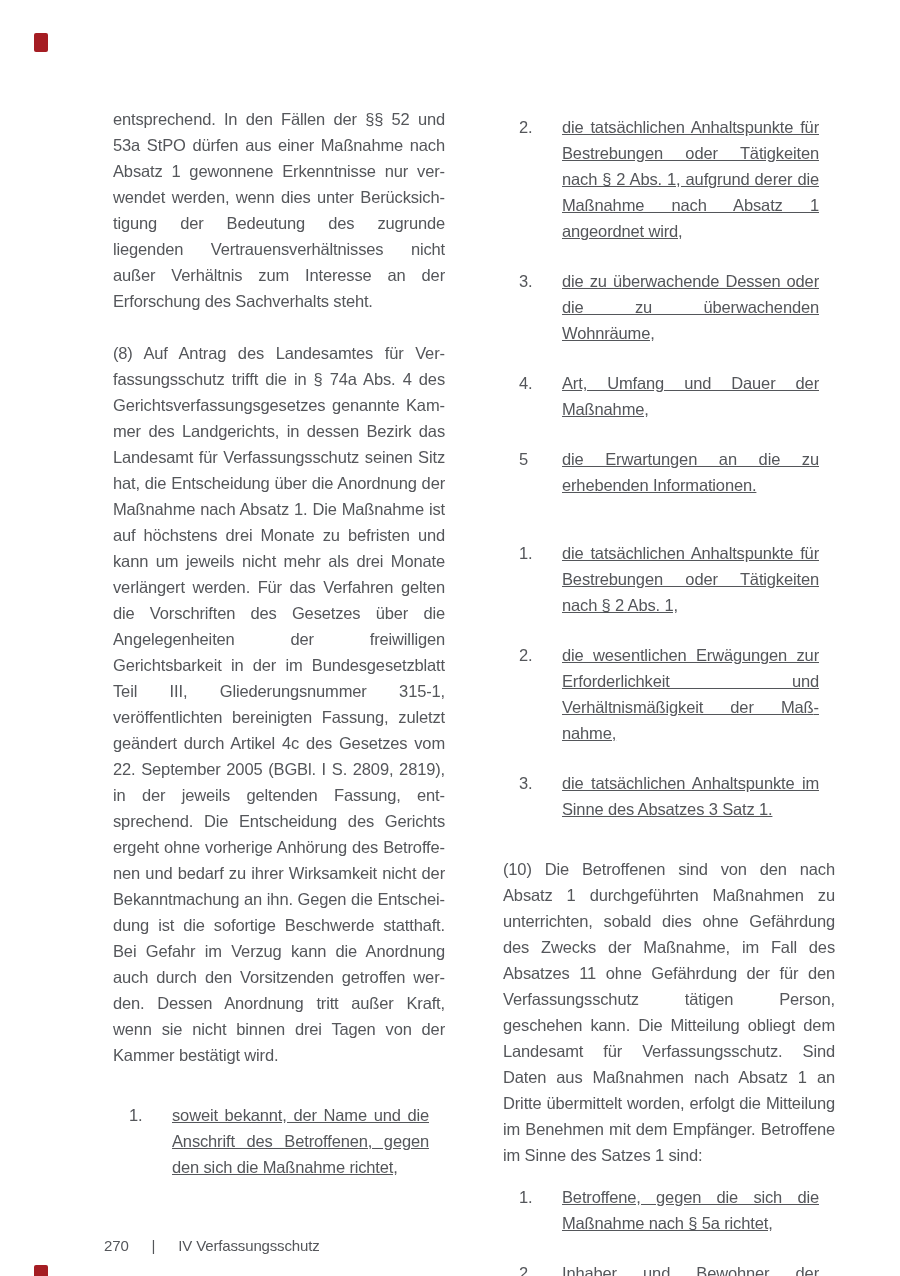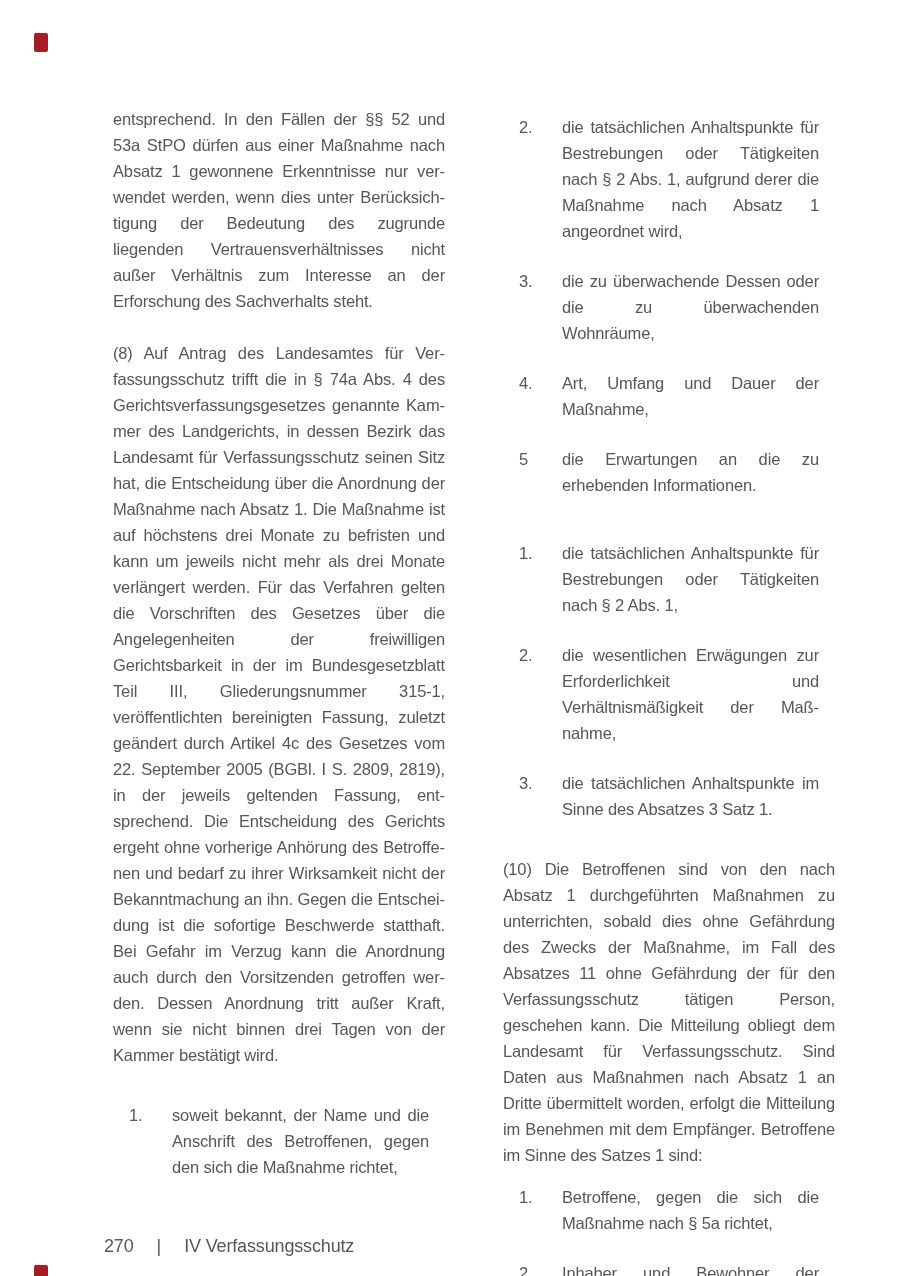--- a/index.html
+++ b/index.html
@@ -52,28 +52,29 @@
     align-items: flex-start;
   }
   .marker {
     flex: 0 0 27px;
     text-align: left;
   }
   .item-text {
     flex: 1 1 auto;
     text-align: justify;
     hyphens: auto;
+    text-decoration: underline;
     -webkit-hyphens: auto;
   }
 
   .footer {
     position: absolute;
     left: 72px;
     top: 1201px;
-    font-size: 18px;
+    font-size: 15px;
     line-height: 26px;
     letter-spacing: -0.15px;
     color: #54565a;
     display: flex;
     gap: 7px;
     white-space: nowrap;
   }
 </style>
 </head>
 <body>

